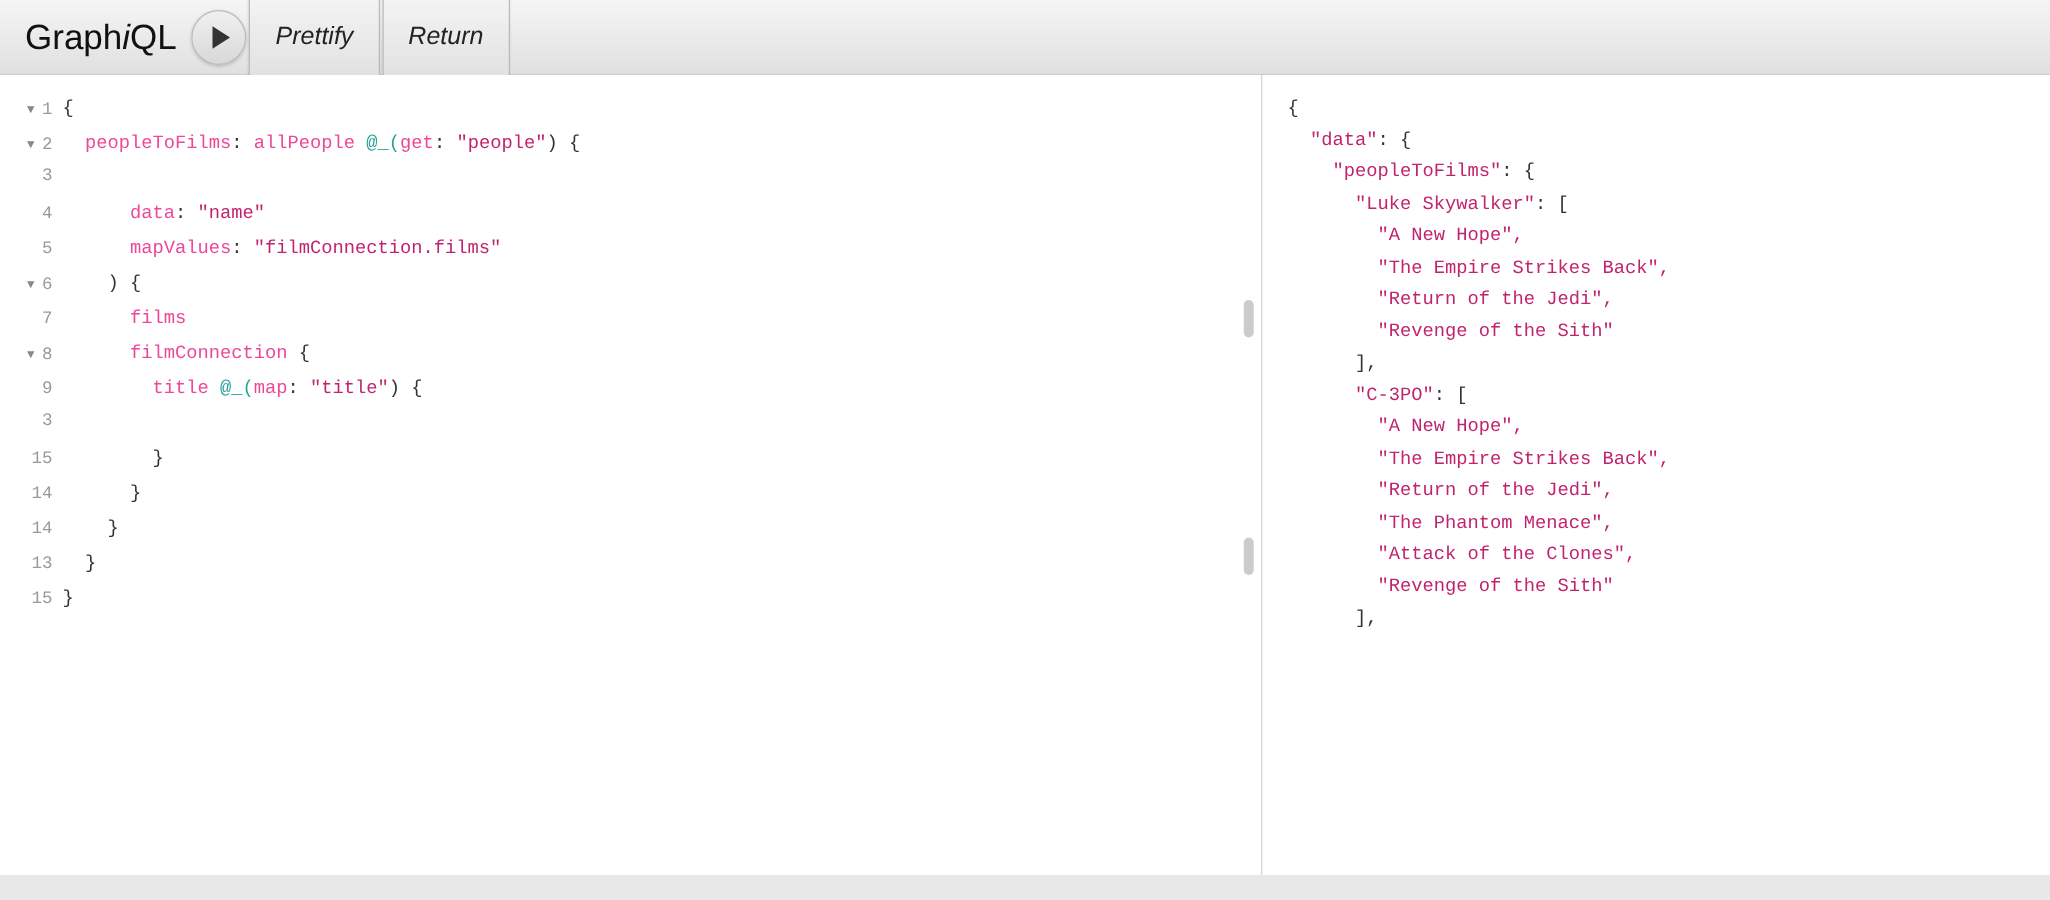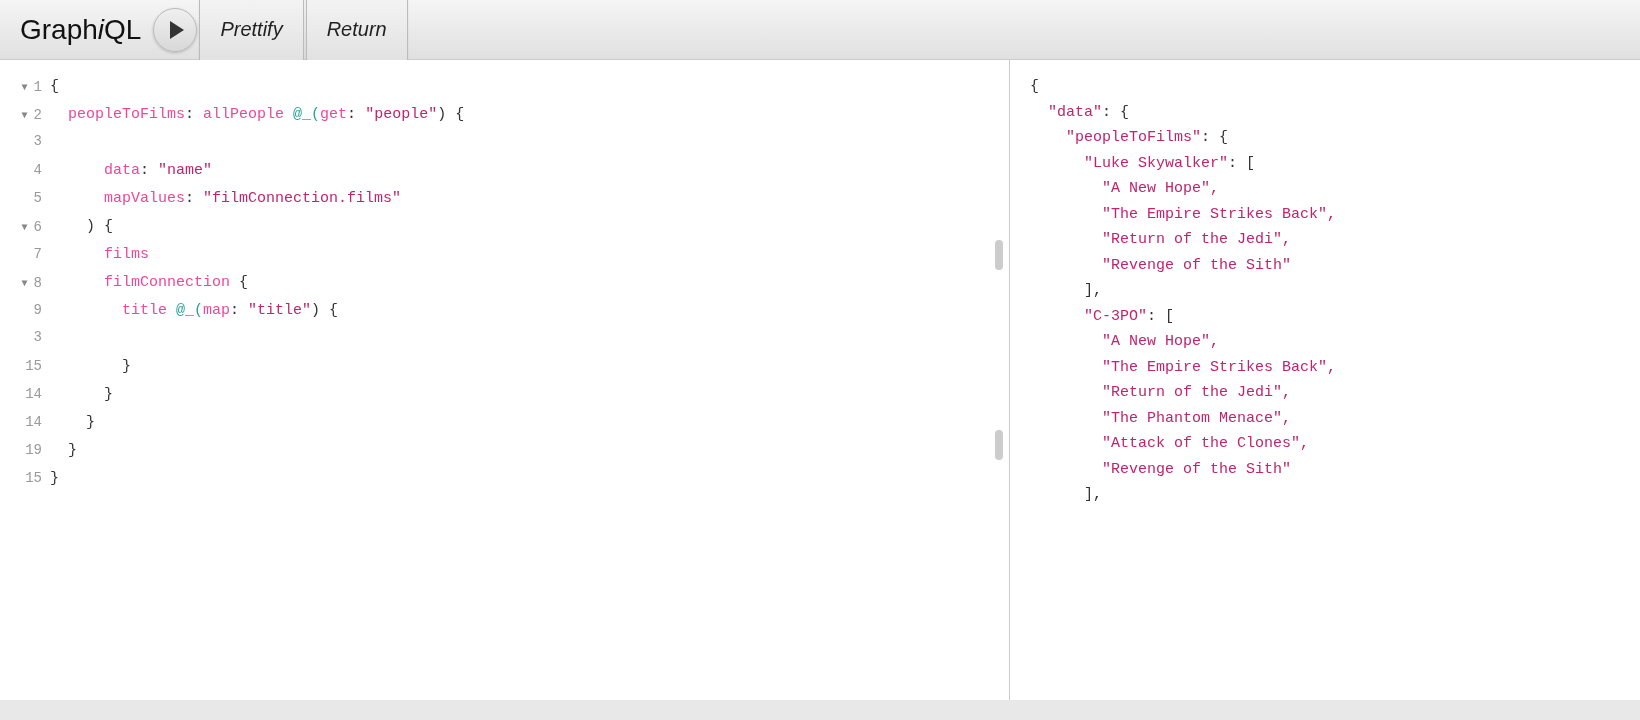--- a/index.html
+++ b/index.html
@@ -243,21 +243,21 @@
           <div class="line-content"><span>      </span><span class="c-dark">}</span></div>
         </div>
         <div class="code-line">
           <div class="line-num-col">
             <span>14</span>
           </div>
           <div class="line-content"><span>    </span><span class="c-dark">}</span></div>
         </div>
         <div class="code-line">
           <div class="line-num-col">
-            <span>19</span>
+            <span>13</span>
           </div>
           <div class="line-content"><span>  </span><span class="c-dark">}</span></div>
         </div>
         <div class="code-line">
           <div class="line-num-col">
             <span>15</span>
           </div>
           <div class="line-content"><span></span><span class="c-dark">}</span></div>
         </div>
       </div>

